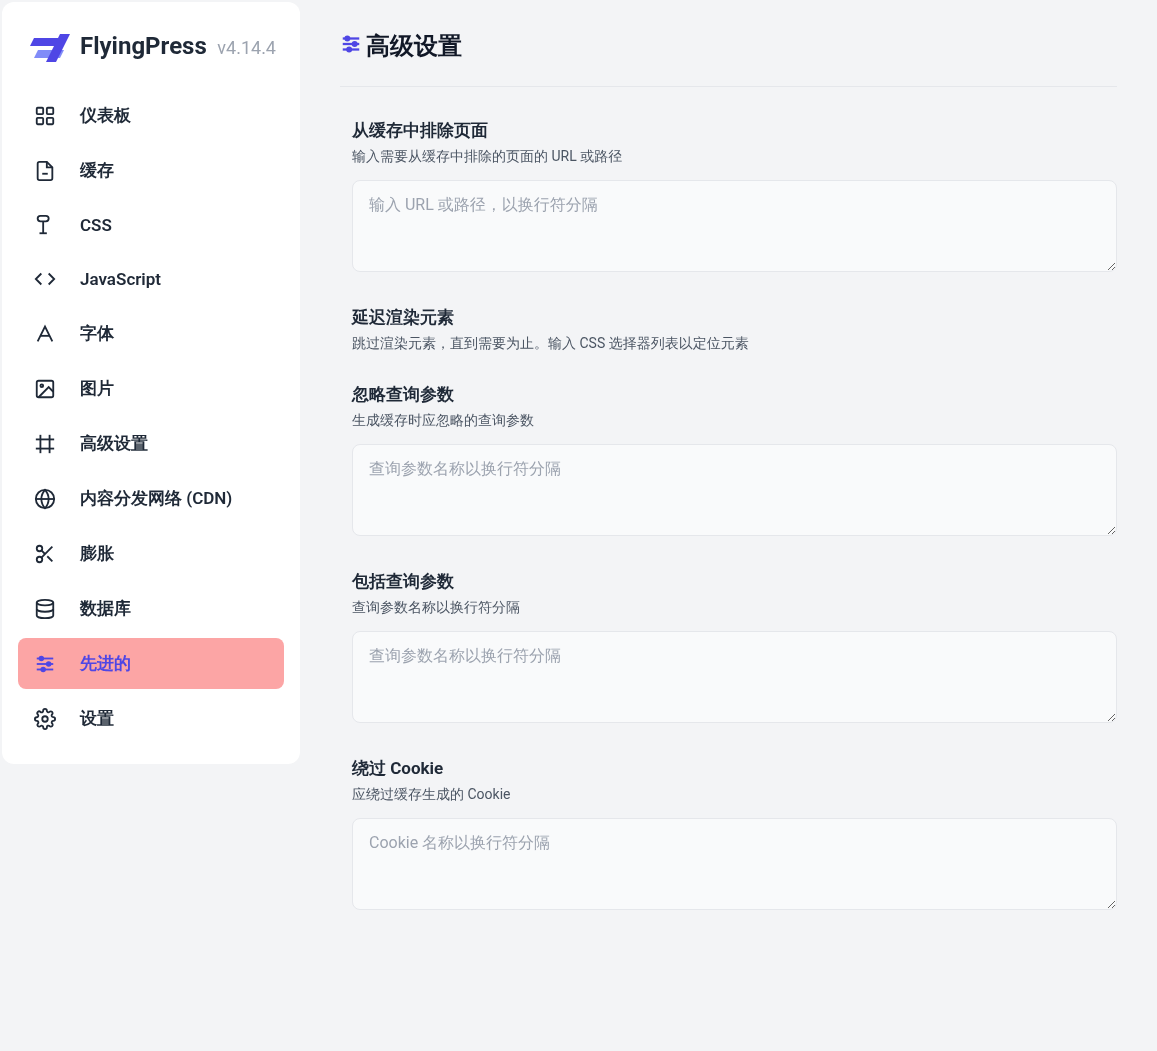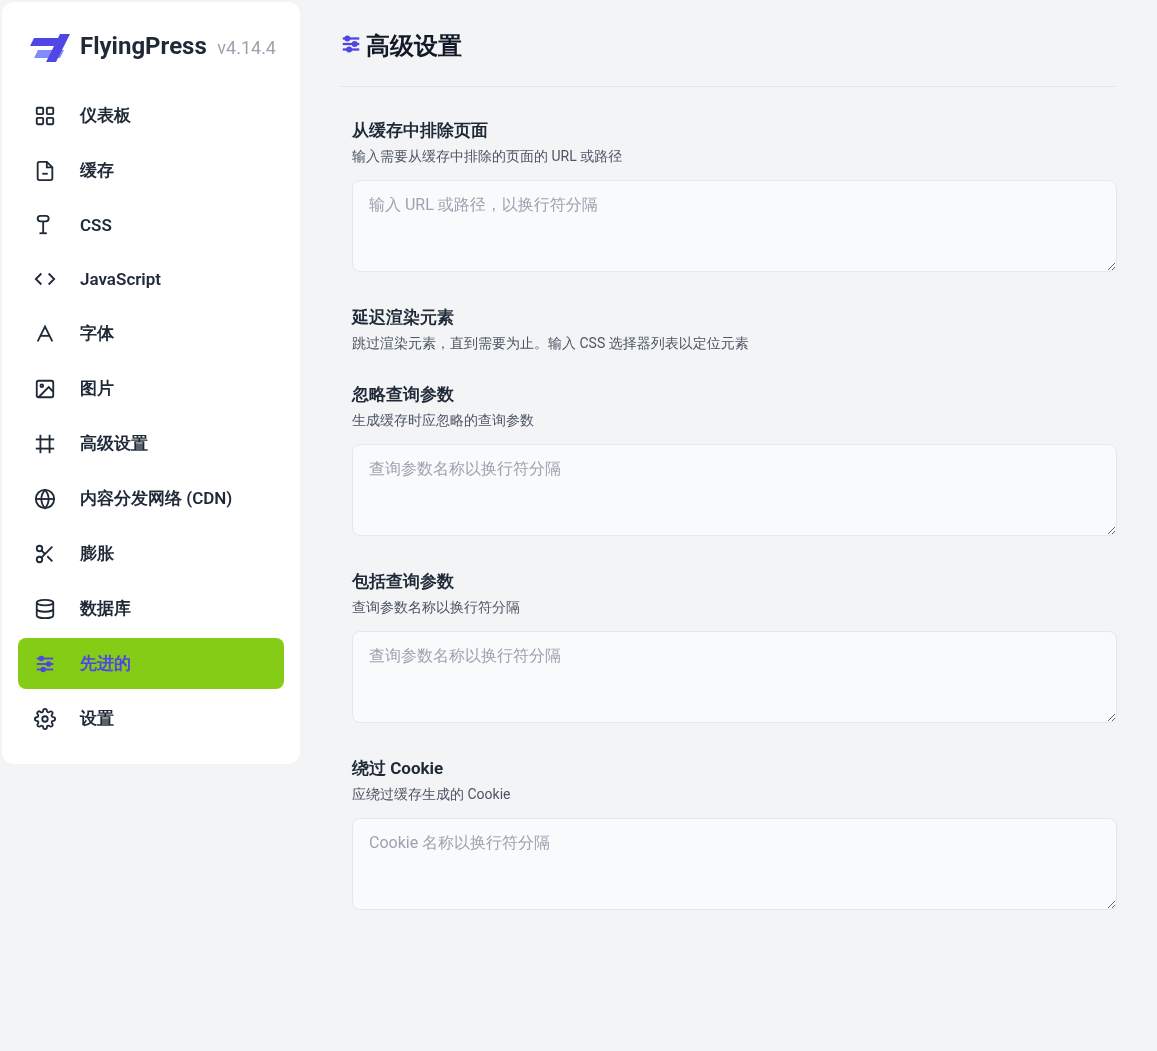--- a/index.html
+++ b/index.html
@@ -57,21 +57,21 @@
       align-items: center;
       gap: 24px;
       padding: 14px 16px;
       border-radius: 8px;
       cursor: pointer;
       font-size: 17px;
       font-weight: 600;
       color: #1f2937;
     }
     .nav-item.active {
-      background: #84cc16;
+      background: #fca5a5;
       color: #4f46e5;
     }
     .nav-item.active .nav-icon svg {
       stroke: #4f46e5;
     }
     .nav-icon {
       width: 22px;
       height: 22px;
       display: flex;
       align-items: center;

